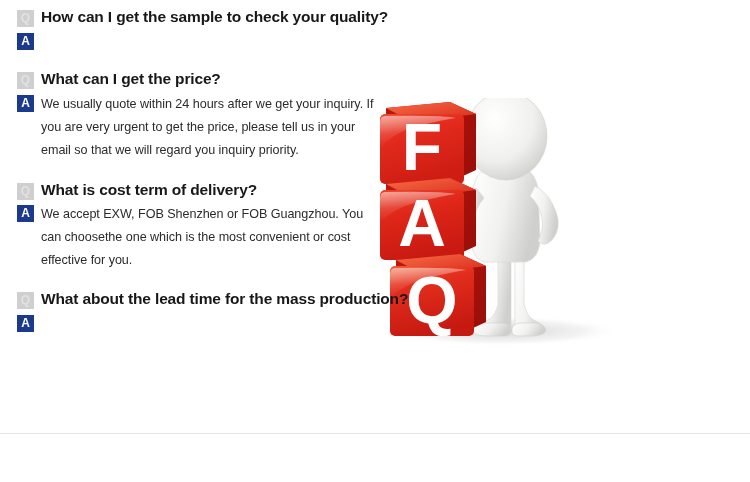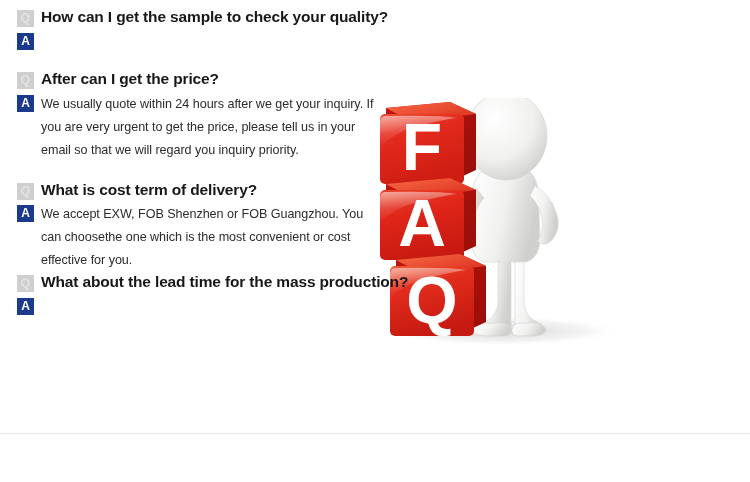--- a/index.html
+++ b/index.html
@@ -95,21 +95,21 @@
   
   .w-full  { width: 620px; }
   .w-narrow{ width: 340px; }
 
   .q-block-1 { margin-top: 1px; }
   .a-block-1 { margin-top: 4px; }
   .q-block-2 { margin-top: 18px; }
   .a-block-2 { margin-top: 4px; }
   .q-block-3 { margin-top: 18px; }
   .a-block-3 { margin-top: 3px; }
-  .q-block-4 { }
+  .q-block-4 { margin-top: 17px; }
   .a-block-4 { margin-top: 4px; }
 
   
   .divider {
     position: absolute;
     left: 0;
     top: 433px;
     width: 750px;
     height: 1px;
     background: #e6e6e6;
@@ -231,21 +231,21 @@
         <div class="question-text w-full">How can I get the sample to check your quality?</div>
       </div>
       <div class="qa-row a-block-1">
         <span class="badge badge-a">A</span>
       </div>
     </div>
 
     <div class="qa-item">
       <div class="qa-row q-block-2">
         <span class="badge badge-q">Q</span>
-        <div class="question-text w-full">After can I get the price?</div>
+        <div class="question-text w-full">What can I get the price?</div>
       </div>
       <div class="qa-row a-block-2">
         <span class="badge badge-a">A</span>
         <div class="answer-text w-narrow">We usually quote within 24 hours after we get your inquiry. If you are very urgent to get the price, please tell us in your email so that we will regard you inquiry priority.</div>
       </div>
     </div>
 
     <div class="qa-item">
       <div class="qa-row q-block-3">
         <span class="badge badge-q">Q</span>

